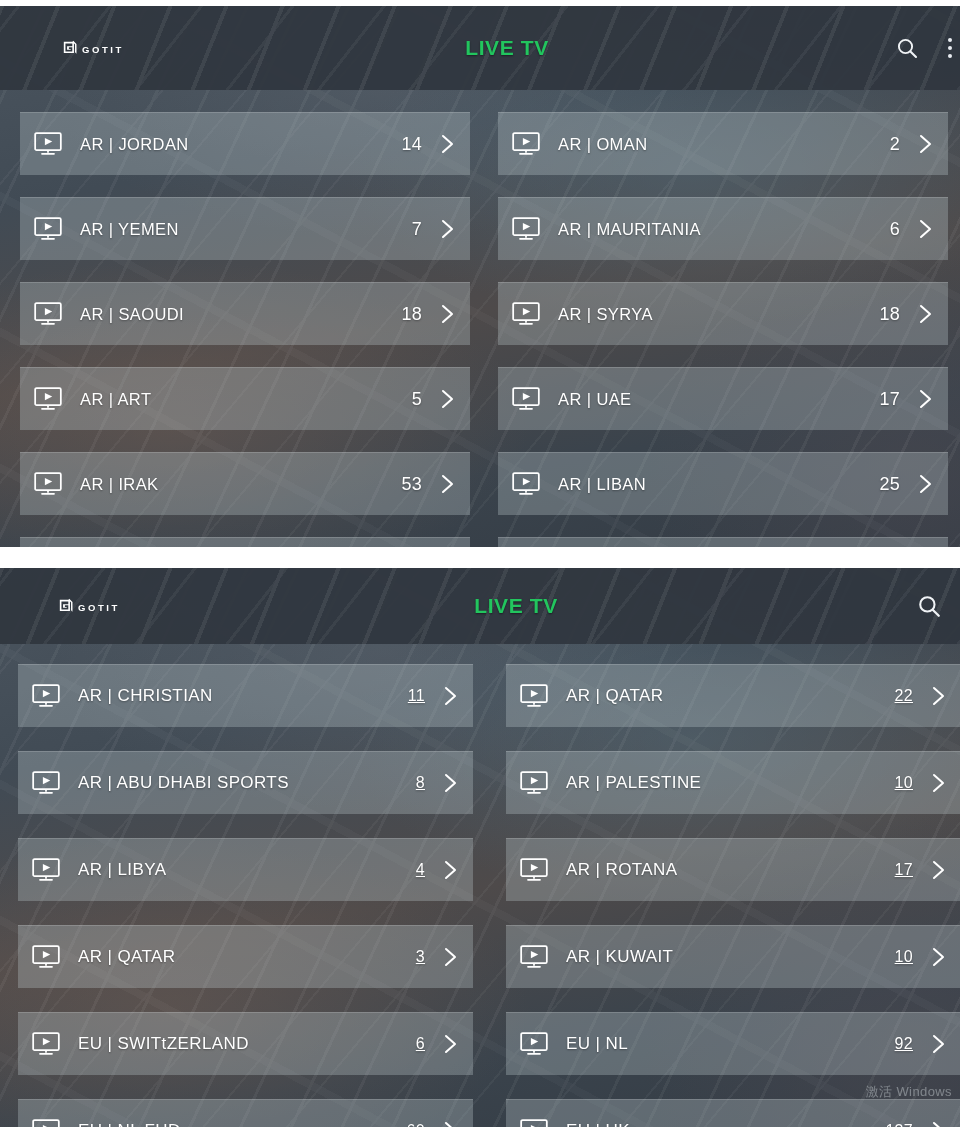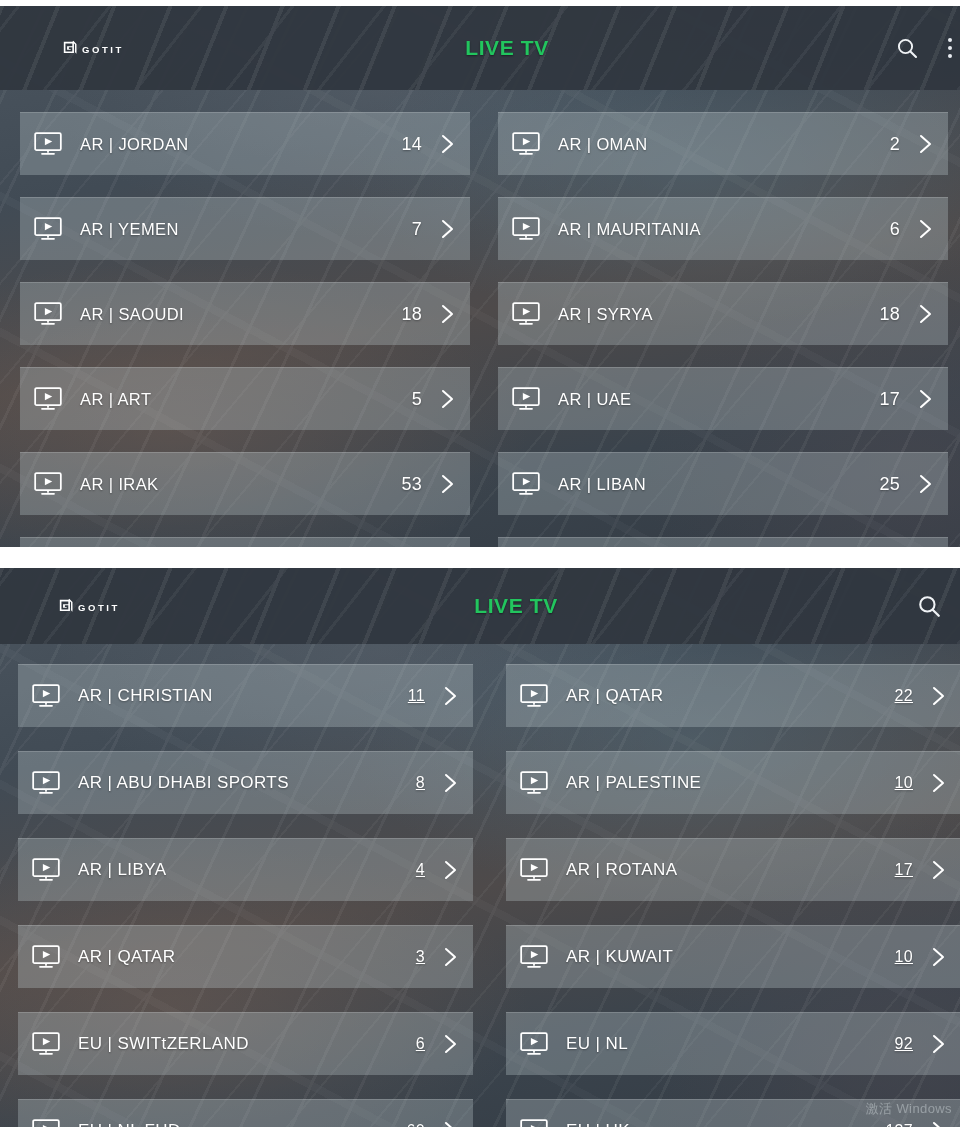--- a/index.html
+++ b/index.html
@@ -194,21 +194,21 @@
     padding: 20px 0 0 18px;
     row-gap: 24px;
   }
   #panel-two .row-label { font-size: 17px; }
   #panel-two .row-count { font-size: 16px; text-decoration: underline; }
 
   
   .win-watermark {
     position: absolute;
     right: 8px;
-    bottom: 17px;
+    bottom: 34px;
     z-index: 5;
     color: rgba(226,232,236,0.40);
     font-size: 13px;
     letter-spacing: 0.4px;
     white-space: nowrap;
     pointer-events: none;
   }
 
   .bottom-strip {
     position: absolute;

